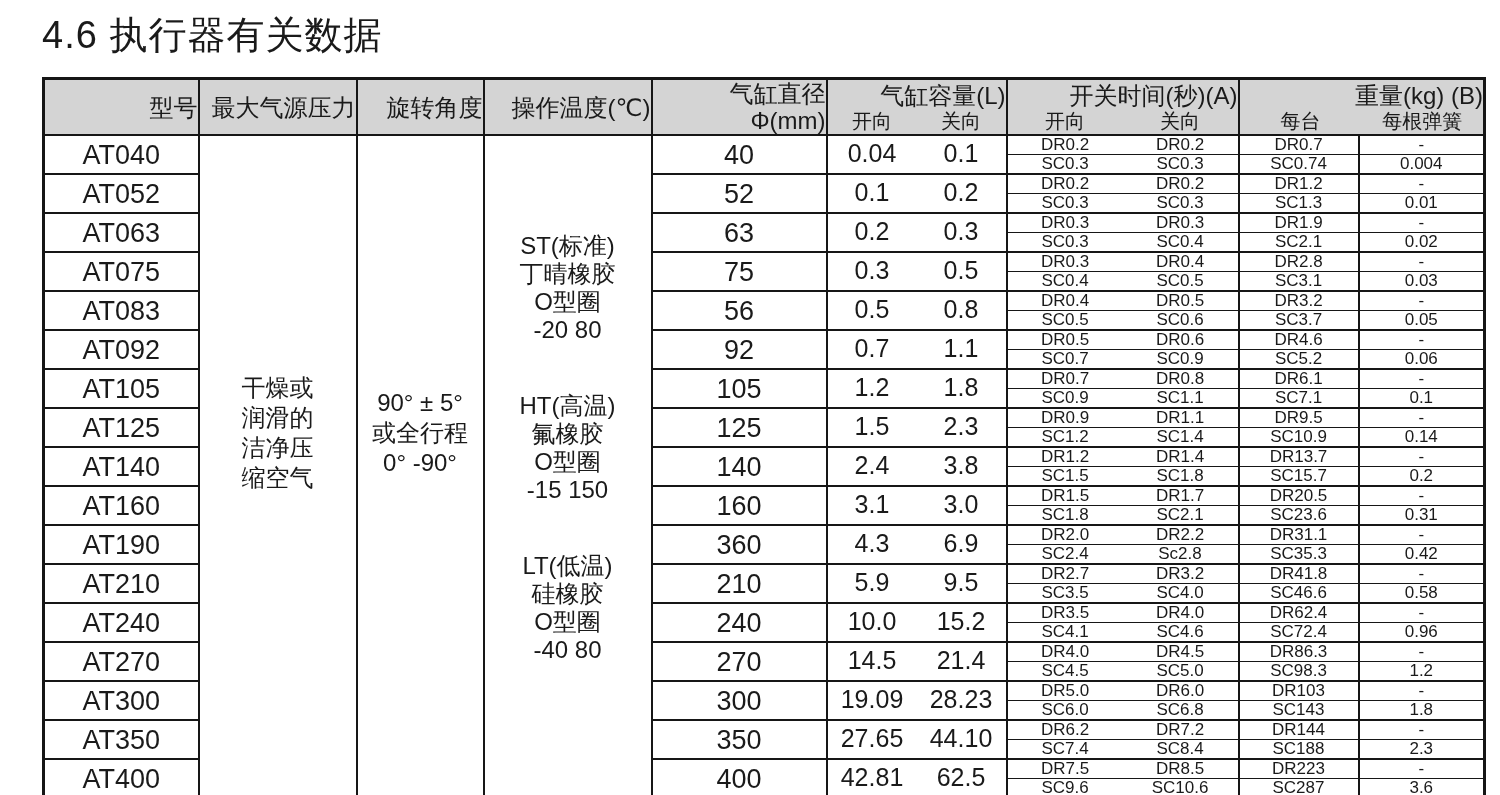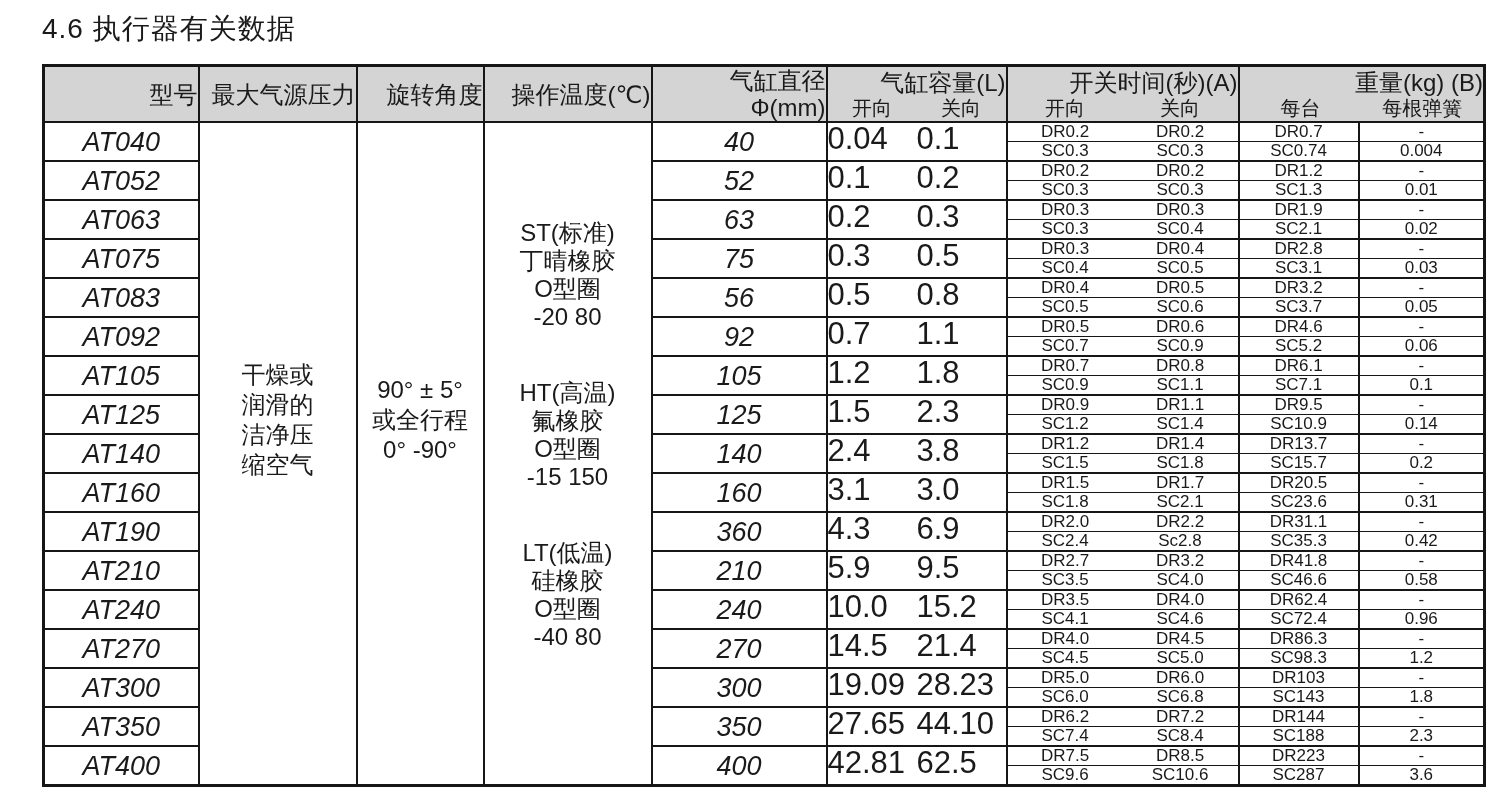--- a/index.html
+++ b/index.html
@@ -3,39 +3,39 @@
 <meta charset="utf-8">
 <style>
   html, body { margin: 0; padding: 0; background: #ffffff; }
   body {
     width: 1500px; height: 795px; overflow: hidden;
     font-family: "Liberation Sans", "DejaVu Sans", sans-serif;
     color: #1a1a1a;
   }
   .page { padding: 10px 0 0 42px; }
   .title {
-    font-size: 28px; font-weight: 500; margin: 0 0 16px 0; letter-spacing: 1px;
+    font-size: 38px; font-weight: 500; margin: 0 0 16px 0; letter-spacing: 1px;
   }
   table.spec-table {
     border-collapse: collapse; table-layout: fixed; width: 1441px;
     border: 3px solid #161616;
   }
   th, td {
     border: 2px solid #161616; padding: 0; text-align: center;
     overflow: hidden; white-space: nowrap;
   }
   thead tr { height: 56px; }
   thead th { background: #d4d4d4; font-weight: normal; vertical-align: middle; }
   .h-main { font-size: 24px; line-height: 27px; text-align: right; }
   .h-sub  { display: flex; font-size: 20px; line-height: 24px; justify-content: flex-end; }
   .h-sub span { flex: 1 1 50%; text-align: center; }
   tbody tr { height: 19px; }
   td { font-size: 17px; line-height: 18px; vertical-align: middle; }
-  td.c-model, td.c-dia { font-size: 27px; font-style: italic; }
-  td.c-cap span { display: inline-block; width: 50%; font-size: 31px; text-align: left; }
+  td.c-model, td.c-dia { font-size: 27px; }
+  td.c-cap span { display: inline-block; width: 50%; font-size: 25px; text-align: center; }
   td.c-time span { display: inline-block; width: 50%; text-align: center; }
   td.sub  { border-bottom-width: 1px; }
   td.sub2 { border-top-width: 1px; }
   td.c-merged { vertical-align: middle; }
   .merged-inner {
     position: relative; top: -34px;
     white-space: pre-line; font-size: 24px; line-height: 30px;
   }
   td.c-temp { vertical-align: top; }
   .temp-block { white-space: pre-line; font-size: 24px; line-height: 28px; margin-top: 48px; }

